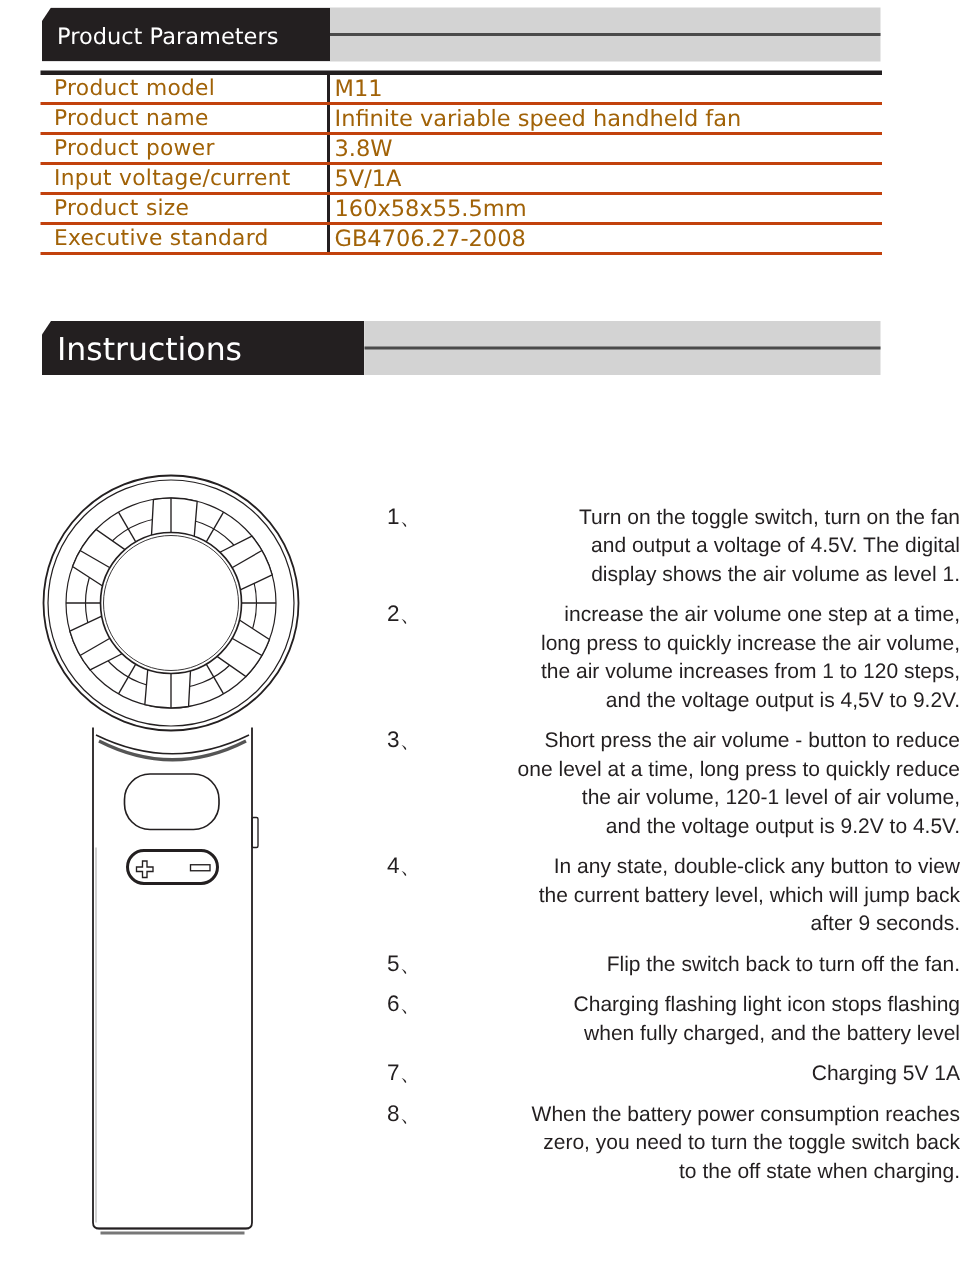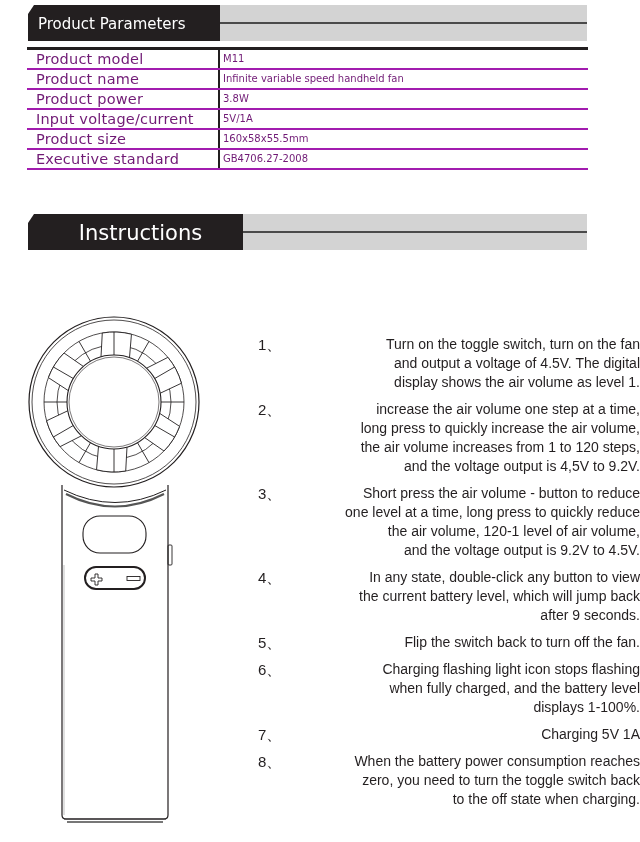--- a/index.html
+++ b/index.html
@@ -5,28 +5,28 @@
   html, body { margin:0; padding:0; background:#ffffff; }
   body { width:640px; height:842px; position:relative; overflow:hidden; font-family:"Liberation Sans", sans-serif; color:#231f20; }
   .sec-header { position:absolute; left:28px; width:559px; height:36px; }
   .sec-header .tab { position:absolute; left:0; top:0; height:100%; background:#231f20; color:#fff;
      clip-path:polygon(6px 0, 100% 0, 100% 100%, 0 100%, 0 9px); box-sizing:border-box; padding-left:10px; white-space:nowrap; font-family:"DejaVu Sans", sans-serif; }
   .sec-header .bar { position:absolute; top:0; right:0; height:100%; background:#d3d3d3; }
   .sec-header .bar .line { position:absolute; left:0; right:0; top:50%; height:2px; margin-top:-1px; background:#4a4a4a; }
   #hdr-params { top:5px; }
   #hdr-params .tab { width:192px; font-size:15px; line-height:38px; }
   #hdr-params .bar { left:192px; }
-  #hdr-instr { top:214px;text-align:center; }
+  #hdr-instr { top:214px; }
   #hdr-instr .tab { width:215px; font-size:21px; line-height:38px; padding-left:10px; }
   #hdr-instr .bar { left:215px; }
 
   table.params { position:absolute; left:27px; top:47px; width:561px; border-collapse:collapse; font-family:"DejaVu Sans", sans-serif; }
-  table.params td { border-top:2px solid #231f20; border-bottom:2px solid #a21caf; height:18px; padding:0 0 0 9px; font-size:14px; line-height:18px; white-space:nowrap; color:#701a75; }
+  table.params td { border-top:2px solid #231f20; border-bottom:2px solid #c2410c; height:18px; padding:0 0 0 9px; font-size:14px; line-height:18px; white-space:nowrap; color:#a16207; }
   table.params td.k { width:182px; padding-left:9px; border-right:2px solid #231f20; font-size:14.5px; letter-spacing:0.2px; }
-  table.params td.v { padding-left:3px; font-size:10px; }
+  table.params td.v { padding-left:3px; font-size:15px; }
   table.params tr:first-child td { border-top:3px solid #231f20; }
 
   .fan { position:absolute; left:0; top:300px; width:230px; height:542px; }
 
   ol.instr { position:absolute; left:258px; top:335px; width:382px; margin:0; padding:0; list-style:none; }
   ol.instr li { position:relative; padding-left:18px; margin-bottom:8px; font-size:14px; line-height:19px; color:#231f20; }
   ol.instr li .num { position:absolute; left:0; top:0; font-size:15px; }
   ol.instr li .line { display:block;text-align:right; }
 </style>
 </head>
@@ -158,21 +158,20 @@
       <span class="line" style="white-space: pre;"> after 9 seconds.</span>
     </li>
     <li>
       <span class="num">5、</span>
       <span class="line" style="white-space: pre;">Flip the switch back to turn off the fan.</span>
     </li>
     <li>
       <span class="num">6、</span>
       <span class="line" style="white-space: pre;">Charging flashing light icon stops flashing</span>
       <span class="line" style="white-space: pre;">when fully charged, and the battery level</span>
-      <span class="line" style="white-space: pre;">displays 1-100%.</span>
     </li>
     <li>
       <span class="num">7、</span>
       <span class="line" style="white-space: pre;">Charging 5V 1A</span>
     </li>
     <li>
       <span class="num">8、</span>
       <span class="line" style="white-space: pre;">When the battery power consumption reaches</span>
       <span class="line" style="white-space: pre;">zero, you need to turn the toggle switch back</span>
       <span class="line" style="white-space: pre;">to the off state when charging.</span>

